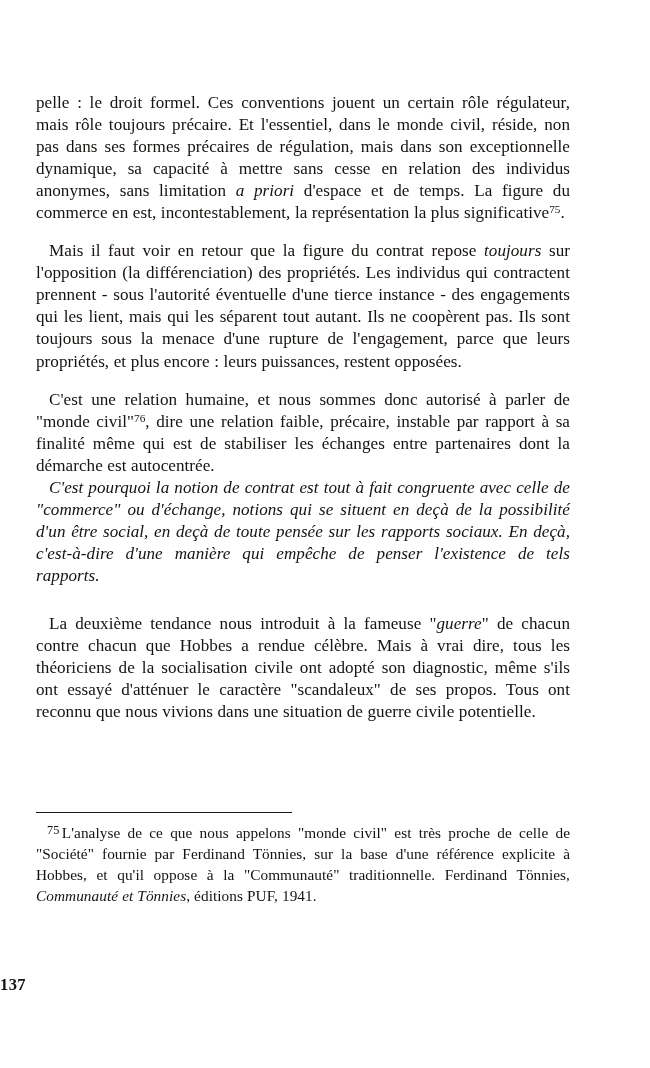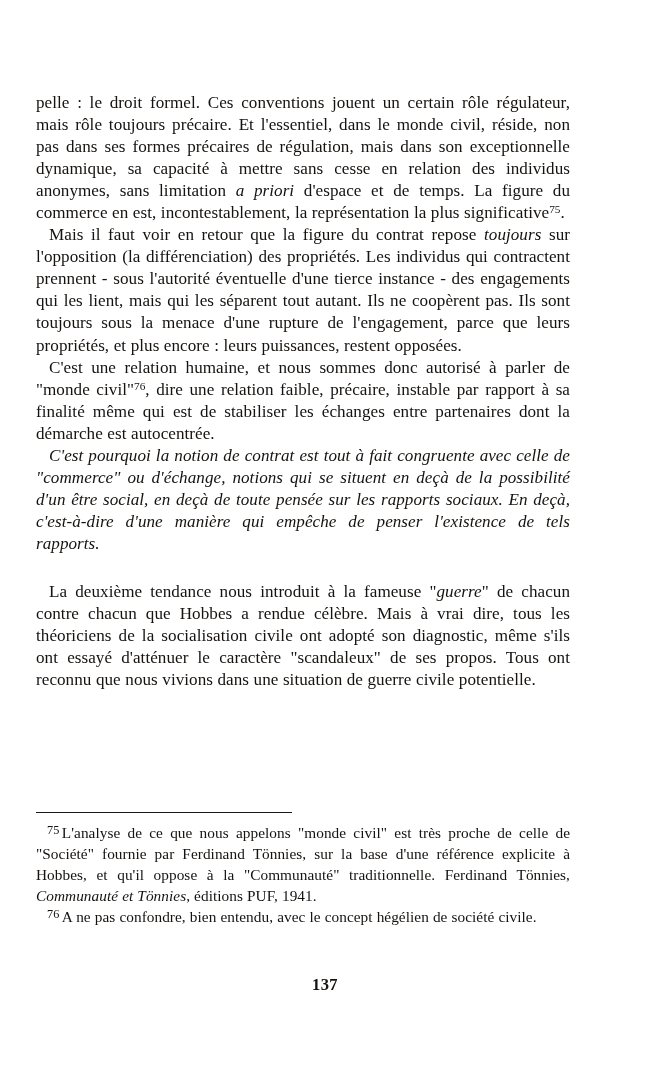--- a/index.html
+++ b/index.html
@@ -24,21 +24,21 @@
   }
   p {
     margin: 0;
     font-size: 17.1px;
     line-height: 22.05px;
     text-align: justify;
     text-justify: inter-word;
     letter-spacing: 0.05px;
     word-spacing: 0.2px;
   }
-  p.indent { text-indent: 13px; }
+  p.indent { text-indent: 13px; margin-top: 16px; }
   p.noindent { text-indent: 0; }
   p.italic {
     font-style: italic;
     text-indent: 13px;
   }
   p.gap-before { margin-top: 26px; }
   i { font-style: italic; }
   sup {
     font-size: 0.66em;
     vertical-align: 0.42em;
@@ -70,21 +70,21 @@
     font-size: 0.8em;
     vertical-align: 0.32em;
     line-height: 0;
     margin-right: 2.5px;
   }
   .pagenum {
     position: absolute;
     left: 0;
     right: 0;
     top: 975px;
-    text-align: center;
+    text-align: left;
     font-size: 16.5px;
     font-weight: 600;
     letter-spacing: 0.4px;
   }
 </style>
 </head>
 <body>
 
 <div class="page">
 
@@ -93,18 +93,17 @@
     <p class="indent"><span>Mais il faut voir en retour que la figure du contrat repose </span><i>toujours</i><span> sur l'opposition (la différenciation) des propriétés. Les individus qui contractent prennent - sous l'autorité éventuelle d'une tierce instance - des engagements qui les lient, mais qui les séparent tout autant. Ils ne coopèrent pas. Ils sont toujours sous la menace d'une rupture de l'engagement, parce que leurs propriétés, et plus encore : leurs puissances, restent opposées.</span></p>
     <p class="indent"><span>C'est une relation humaine, et nous sommes donc autorisé à parler de "monde civil"</span><sup>76</sup><span>, dire une relation faible, précaire, instable par rapport à sa finalité même qui est de stabiliser les échanges entre partenaires dont la démarche est autocentrée.</span></p>
     <p class="italic"><i>C'est pourquoi la notion de contrat est tout à fait congruente avec celle de "commerce" ou d'échange, notions qui se situent en deçà de la possibilité d'un être social, en deçà de toute pensée sur les rapports sociaux. En deçà, c'est-à-dire d'une manière qui empêche de penser l'existence de tels rapports.</i></p>
     <p class="indent gap-before"><span>La deuxième tendance nous introduit à la fameuse "</span><i>guerre</i><span>" de chacun contre chacun que Hobbes a rendue célèbre. Mais à vrai dire, tous les théoriciens de la socialisation civile ont adopté son diagnostic, même s'ils ont essayé d'atténuer le caractère "scandaleux" de ses propos. Tous ont reconnu que nous vivions dans une situation de guerre civile potentielle.</span></p>
   </div>
 
   <div class="footnote-rule"></div>
 
   <div class="footnotes">
     <p><span class="fn-num">75</span><span>L'analyse de ce que nous appelons "monde civil" est très proche de celle de "Société" fournie par Ferdinand Tönnies, sur la base d'une référence explicite à Hobbes, et qu'il oppose à la "Communauté" traditionnelle. Ferdinand Tönnies, </span><i>Communauté et Tönnies</i><span>, éditions PUF, 1941.</span></p>
-    <p><span class="fn-num">76</span><span>A ne pas confondre, bien entendu, avec le concept hégélien de société civile.</span></p>
   </div>
 
   <div class="pagenum">137</div>
 
 </div>
 
 </body></html>

